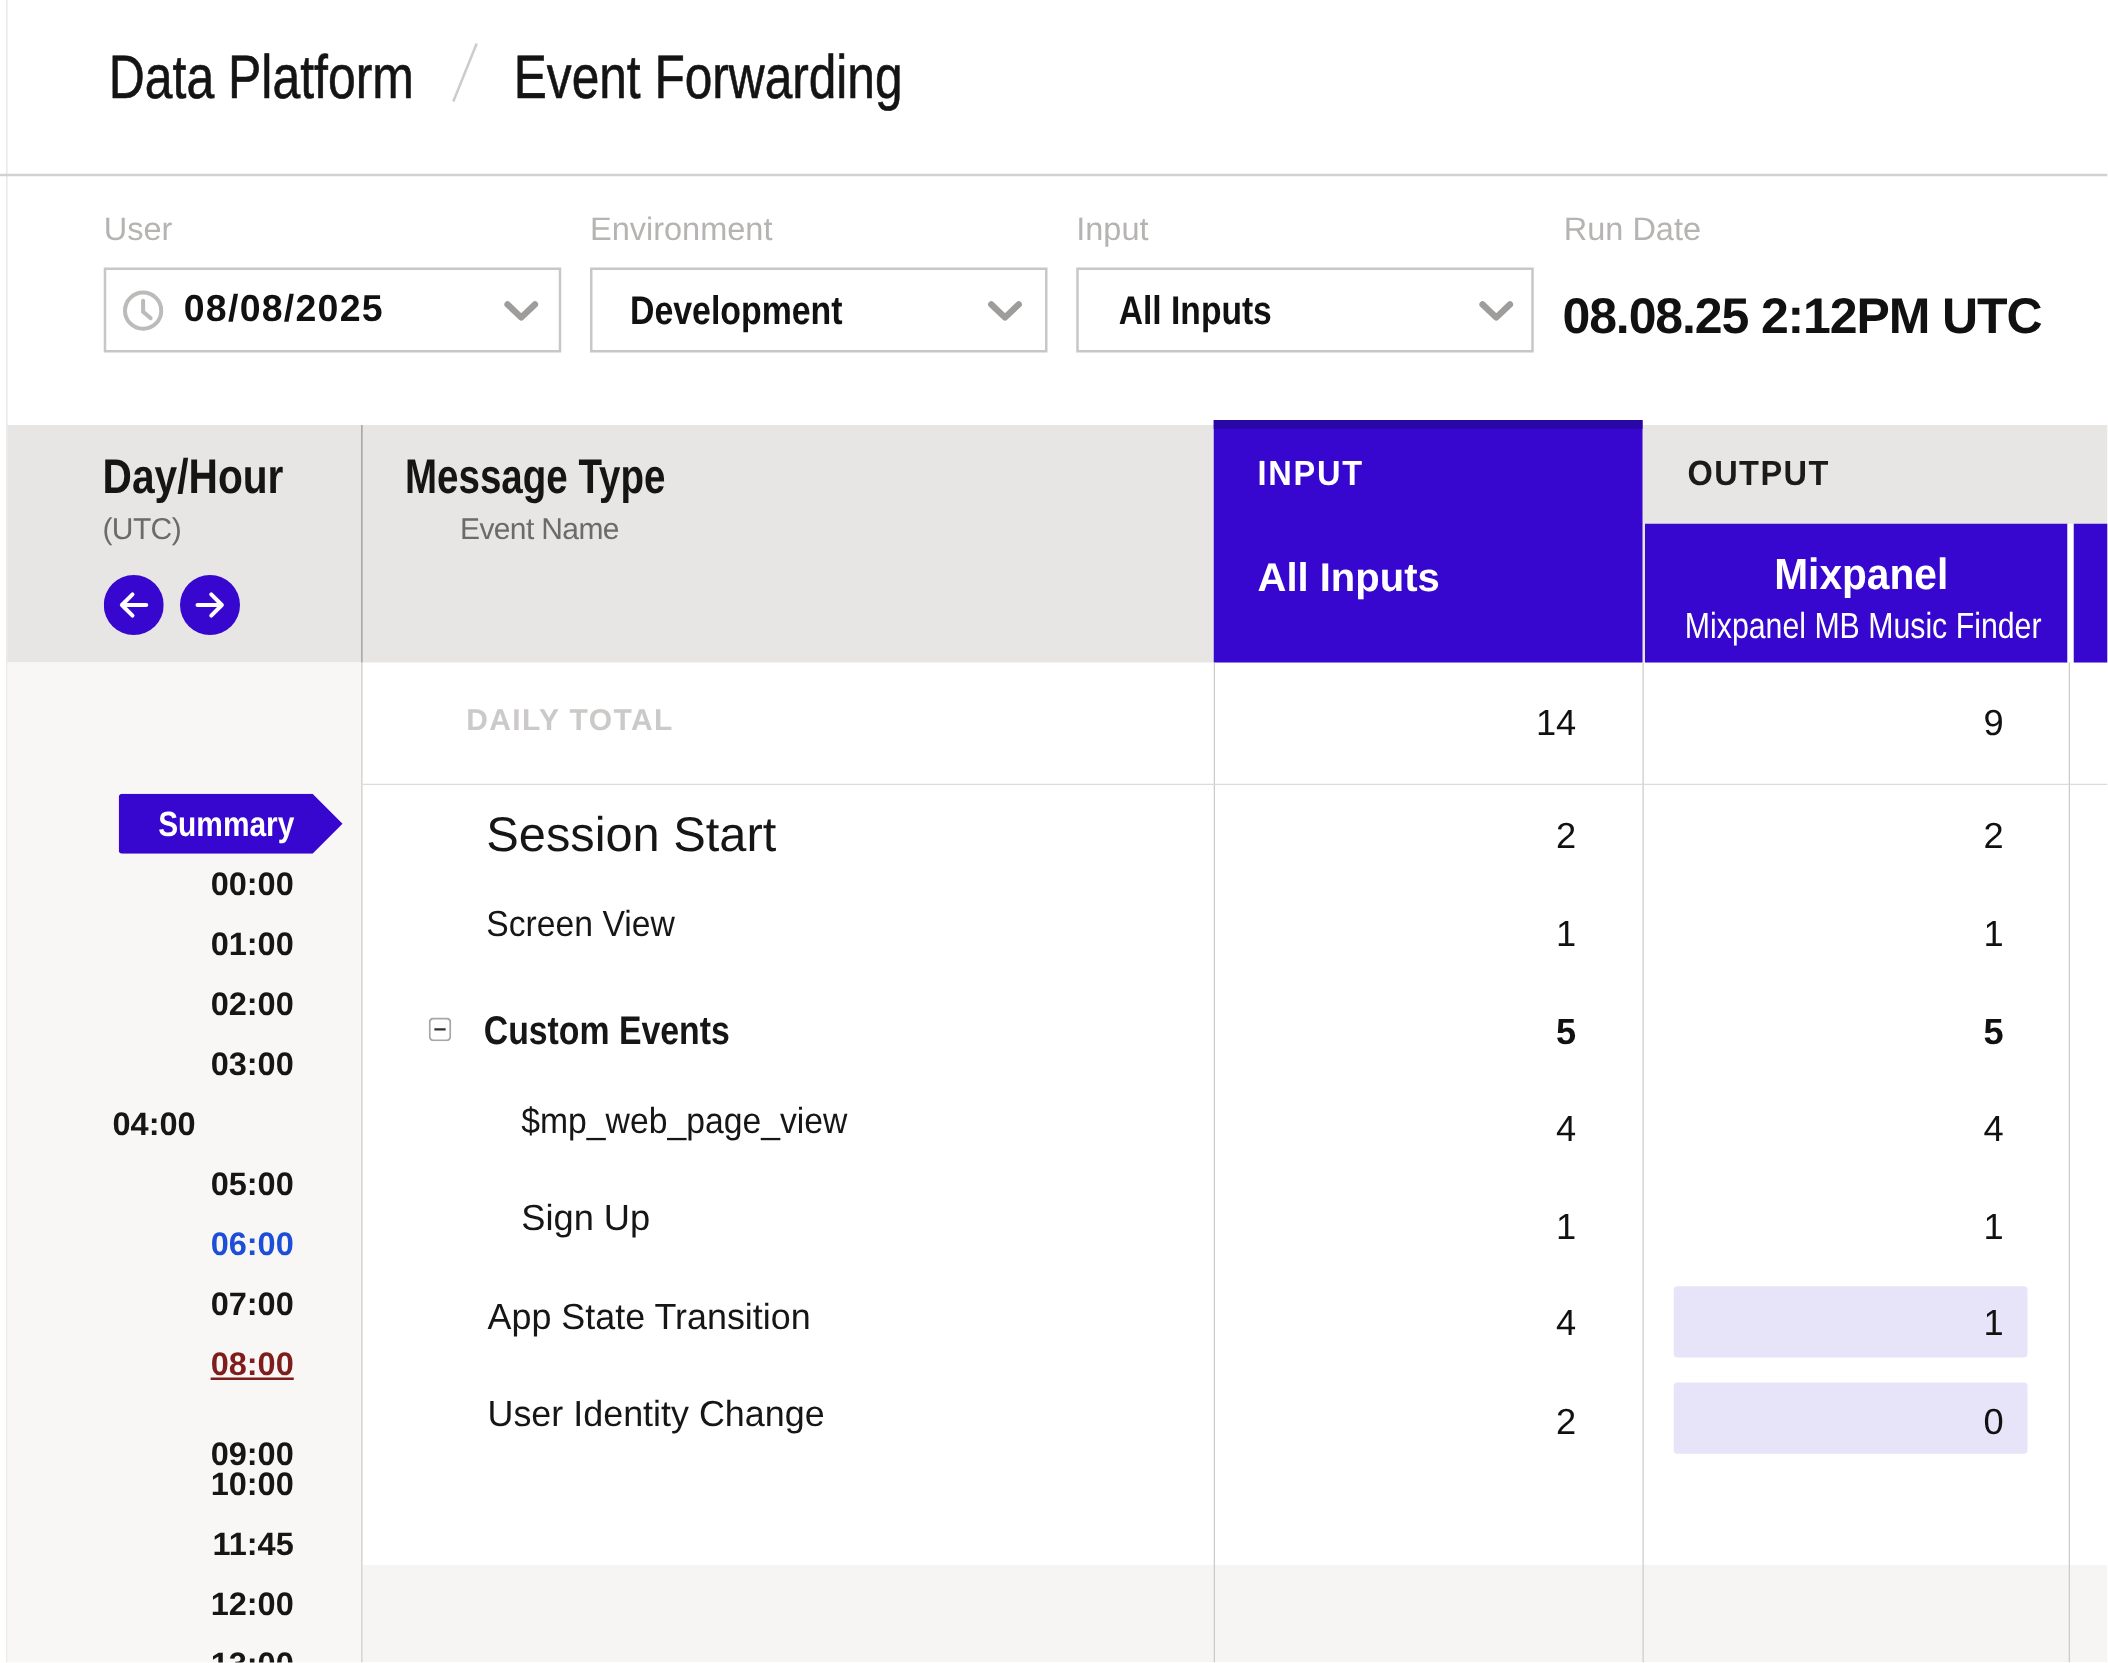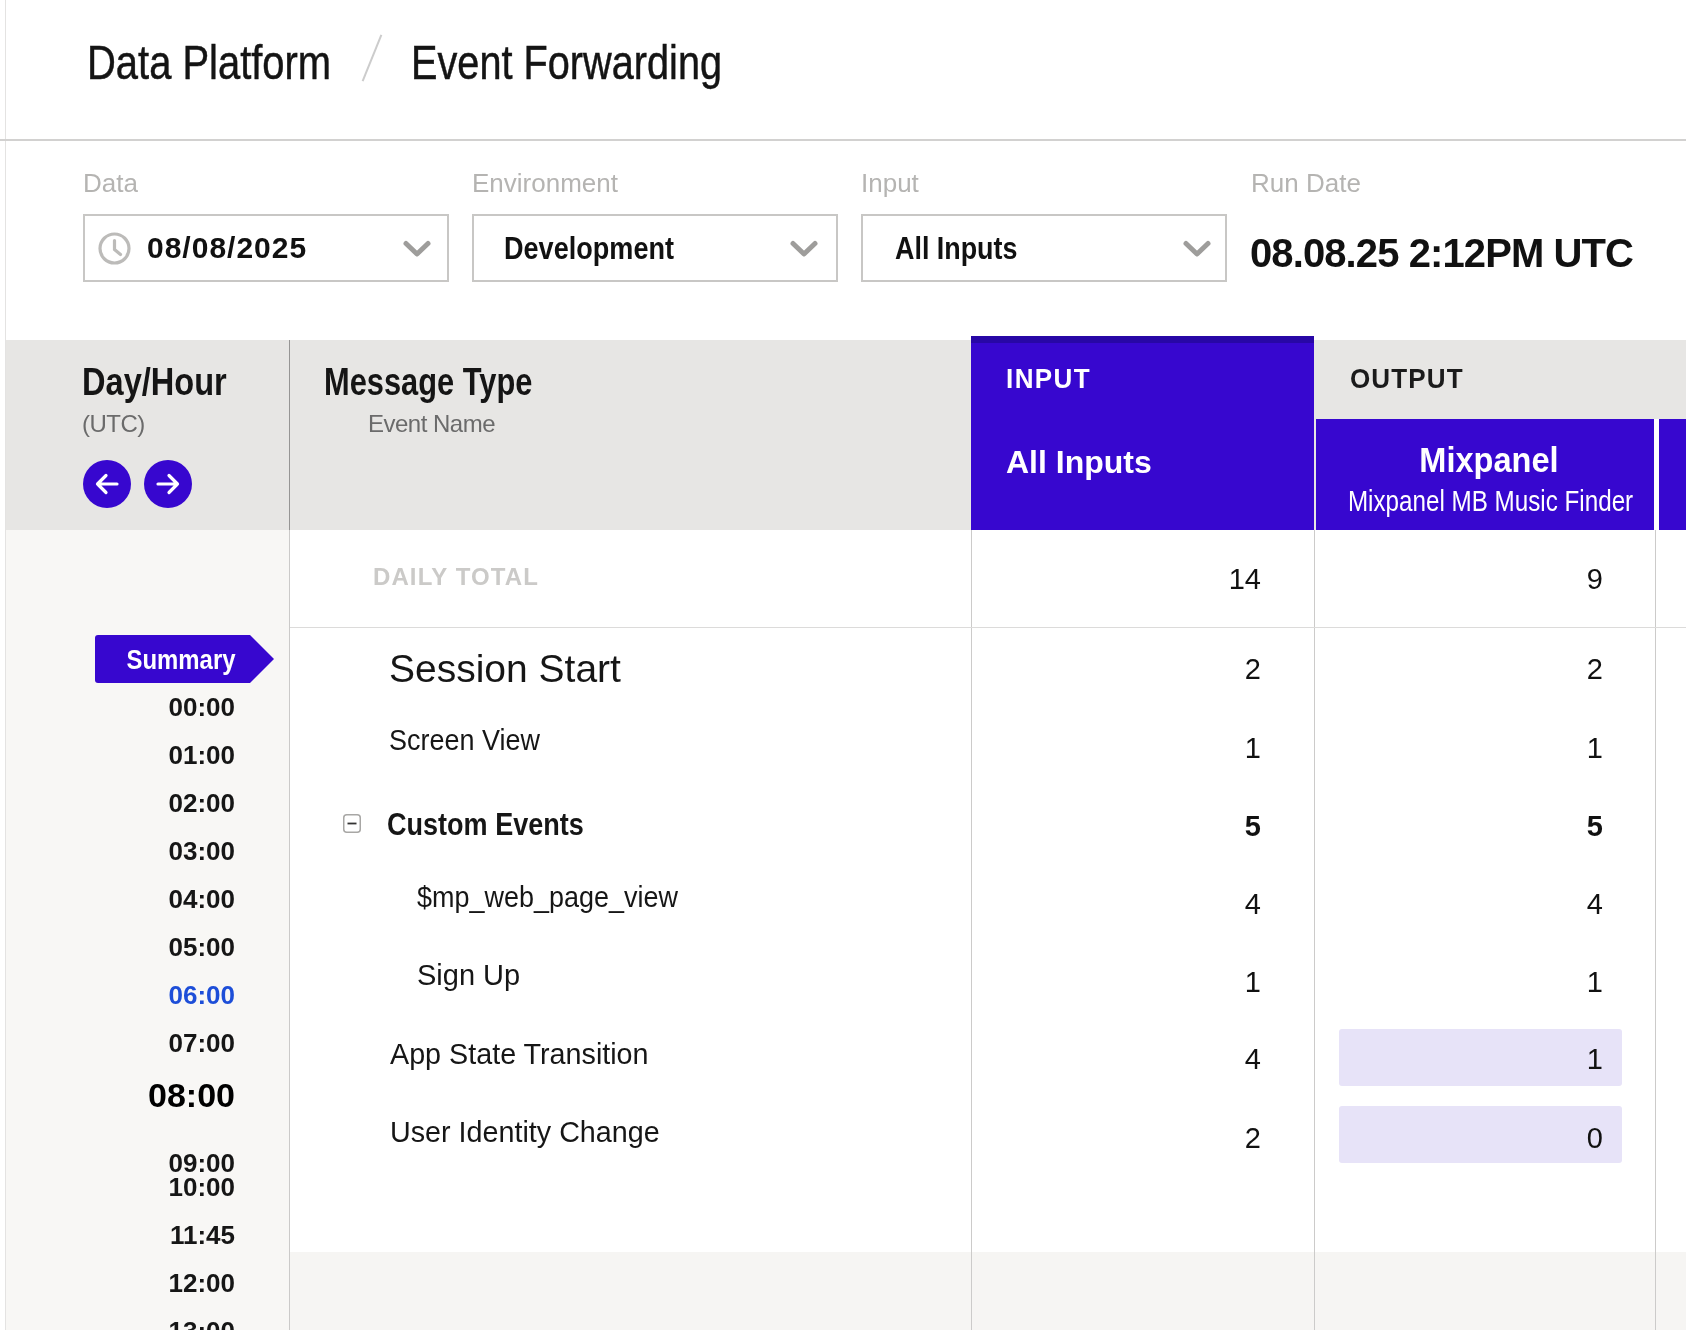--- a/index.html
+++ b/index.html
@@ -11,21 +11,21 @@
 </head>
 <body>
 
 <div class="abs" style="left:5px;top:0;width:1px;height:1330px;background:#e4e3e2;"></div>
 
 <div class="abs" style="left:87px;top:34px;font-size:49px;color:#141414;-webkit-text-stroke:0.5px #141414;transform:scaleX(0.815);transform-origin:0 0;">Data Platform</div>
 <div class="abs" style="left:371px;top:33px;width:2px;height:50px;background:#cccccc;transform:rotate(22deg);"></div>
 <div class="abs" style="left:411px;top:34px;font-size:49px;color:#141414;-webkit-text-stroke:0.5px #141414;transform:scaleX(0.81);transform-origin:0 0;">Event Forwarding</div>
 <div class="abs" style="left:0;top:139px;width:1686px;height:2px;background:#d2d1d0;"></div>
 
-<div class="abs" style="left:83px;top:168px;font-size:26px;color:#b5b4b2;">Data</div>
+<div class="abs" style="left:83px;top:168px;font-size:26px;color:#b5b4b2;">User</div>
 <div class="abs" style="left:472px;top:168px;font-size:26px;color:#b5b4b2;">Environment</div>
 <div class="abs" style="left:861px;top:168px;font-size:26px;color:#b5b4b2;">Input</div>
 <div class="abs" style="left:1251px;top:168px;font-size:26px;color:#b5b4b2;">Run Date</div>
 
 <div class="abs" style="left:83px;top:214px;width:366px;height:68px;border:2px solid #c8c7c5;background:#fff;"></div>
 <svg class="abs" style="left:98px;top:232px;" width="33" height="33" viewBox="0 0 33 33">
   <circle cx="16.5" cy="16.5" r="14.5" fill="none" stroke="#bcbbb9" stroke-width="3.2"></circle>
   <path d="M16.5 8.5 V17.5 L22.5 22.5" fill="none" stroke="#bcbbb9" stroke-width="3.2" stroke-linecap="round"></path>
 </svg>
 <div class="abs" style="left:147px;top:231px;font-size:30px;font-weight:bold;letter-spacing:1px;color:#111;">08/08/2025</div>
@@ -126,22 +126,22 @@
 
 <svg class="abs" style="left:95px;top:635px;" width="180" height="48" viewBox="0 0 180 48">
   <path d="M3 0 H155 L179 24 L155 48 H3 a3 3 0 0 1 -3 -3 V3 a3 3 0 0 1 3 -3 Z" fill="#3707cf"></path>
   <text x="86" y="34" font-size="28" font-weight="bold" fill="#fff" text-anchor="middle" textLength="109" lengthAdjust="spacingAndGlyphs" font-family="Liberation Sans, sans-serif">Summary</text>
 </svg>
 
 <div class="abs" style="left:90px;top:692px;width:145px;font-size:26px;font-weight:bold;color:#161616;text-align:right;">00:00</div>
 <div class="abs" style="left:90px;top:740px;width:145px;font-size:26px;font-weight:bold;color:#161616;text-align:right;">01:00</div>
 <div class="abs" style="left:90px;top:788px;width:145px;font-size:26px;font-weight:bold;color:#161616;text-align:right;">02:00</div>
 <div class="abs" style="left:90px;top:836px;width:145px;font-size:26px;font-weight:bold;color:#161616;text-align:right;">03:00</div>
-<div class="abs" style="left:90px;top:884px;width:145px;font-size:26px;font-weight:bold;color:#161616;text-align:right;">04:00</div>
+<div class="abs" style="left:90px;top:884px;width:145px;font-size:26px;font-weight:bold;color:#161616;text-align:left;">04:00</div>
 <div class="abs" style="left:90px;top:932px;width:145px;font-size:26px;font-weight:bold;color:#161616;text-align:right;">05:00</div>
 <div class="abs" style="left:90px;top:980px;width:145px;font-size:26px;font-weight:bold;color:#1d4ed8;text-align:right;">06:00</div>
 <div class="abs" style="left:90px;top:1028px;width:145px;font-size:26px;font-weight:bold;color:#161616;text-align:right;">07:00</div>
-<div class="abs" style="left:90px;top:1076px;width:145px;font-size:34px;font-weight:bold;color:#000000;text-align:right;">08:00</div>
+<div class="abs" style="left:90px;top:1076px;width:145px;font-size:26px;font-weight:bold;color:#7f1d1d;text-align:right;text-decoration:underline;">08:00</div>
 <div class="abs" style="left:90px;top:1148px;width:145px;font-size:26px;font-weight:bold;color:#161616;text-align:right;">09:00</div>
 <div class="abs" style="left:90px;top:1172px;width:145px;font-size:26px;font-weight:bold;color:#161616;text-align:right;">10:00</div>
 <div class="abs" style="left:90px;top:1220px;width:145px;font-size:26px;font-weight:bold;color:#161616;text-align:right;">11:45</div>
 <div class="abs" style="left:90px;top:1268px;width:145px;font-size:26px;font-weight:bold;color:#161616;text-align:right;">12:00</div>
 <div class="abs" style="left:90px;top:1316px;width:145px;font-size:26px;font-weight:bold;color:#161616;text-align:right;">13:00</div>
 
 </body></html>

